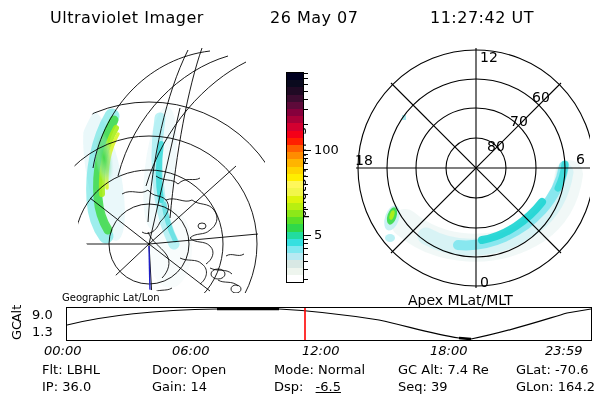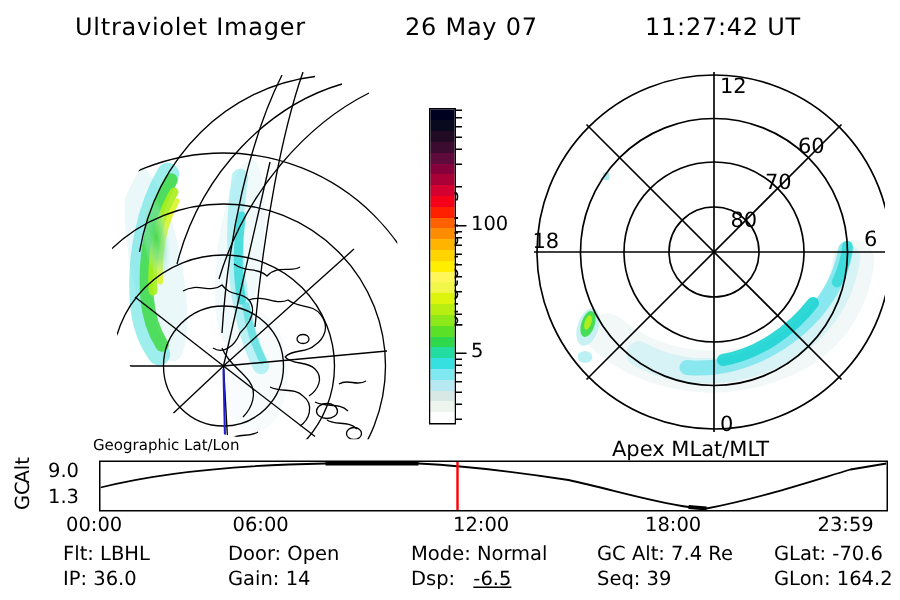--- a/index.html
+++ b/index.html
@@ -50,21 +50,21 @@
   #orbit-ylabel{position:absolute;left:-14px;top:14px;width:60px;height:34px;}
   #orbit-ylabel span{position:absolute;left:0;top:0;width:60px;text-align:center;
       font-size:13px;transform:rotate(-90deg);transform-origin:50% 50%;white-space:nowrap;}
   #oyl-1{margin-top:0px;}
   #oyl-2{margin-top:17px;}
   #orbit-ytick-hi{position:absolute;left:32px;top:15px;font-size:13px;}
   #orbit-ytick-lo{position:absolute;left:32px;top:32px;font-size:13px;}
   #orbit-box{position:absolute;left:66px;top:15px;width:526px;height:34px;
              border:1px solid #000;box-sizing:border-box;background:#fff;}
   #orbit-svg{display:block;}
-  #orbit-xticks{position:absolute;left:0;top:51px;width:600px;height:16px;}
+  #orbit-xticks{position:absolute;left:0;top:51px;width:600px;height:16px;font-style:italic;}
   .ox-lab{position:absolute;font-size:13px;white-space:nowrap;}
 
   
   #status{left:0;top:362px;width:600px;height:36px;}
   .st-row{position:absolute;left:0;width:600px;height:17px;}
   #st-row-0{top:0px;}
   #st-row-1{top:17px;}
   .st-cell{position:absolute;font-size:13px;white-space:nowrap;margin-left:32px;}
   .st-c0{left:10px;}
   .st-c1{left:120px;}
@@ -264,21 +264,21 @@
         <path d="M 0 17 C 40 7, 90 2, 150 1 L 212 1 C 250 3, 280 7, 312 12
                  C 340 18, 365 26, 392 30 L 404 31 C 440 24, 470 14, 500 5 L 524 1" stroke="#000000" stroke-width="1.2" fill="none"></path>
         <path d="M 150 1 L 212 1" stroke="#000000" stroke-width="2.6" fill="none"></path>
         <path d="M 392 30 L 404 31" stroke="#000000" stroke-width="2.6" fill="none"></path>
         <line x1="238" y1="0" x2="238" y2="32" stroke="#ff0000" stroke-width="1.6"></line>
       </svg>
     </div>
 
     <div id="orbit-xticks">
       <div class="ox-lab" style="left:44px;">00:00</div>
-      <div class="ox-lab" style="left:155px;">06:00</div>
+      <div class="ox-lab" style="left:172px;">06:00</div>
       <div class="ox-lab" style="left:302px;">12:00</div>
       <div class="ox-lab" style="left:430px;">18:00</div>
       <div class="ox-lab" style="left:545px;">23:59</div>
     </div>
   </div>
 
   <div class="abs" id="status">
     <div class="st-row" id="st-row-0">
       <div class="st-cell st-c0">
         <span>Flt:</span>

